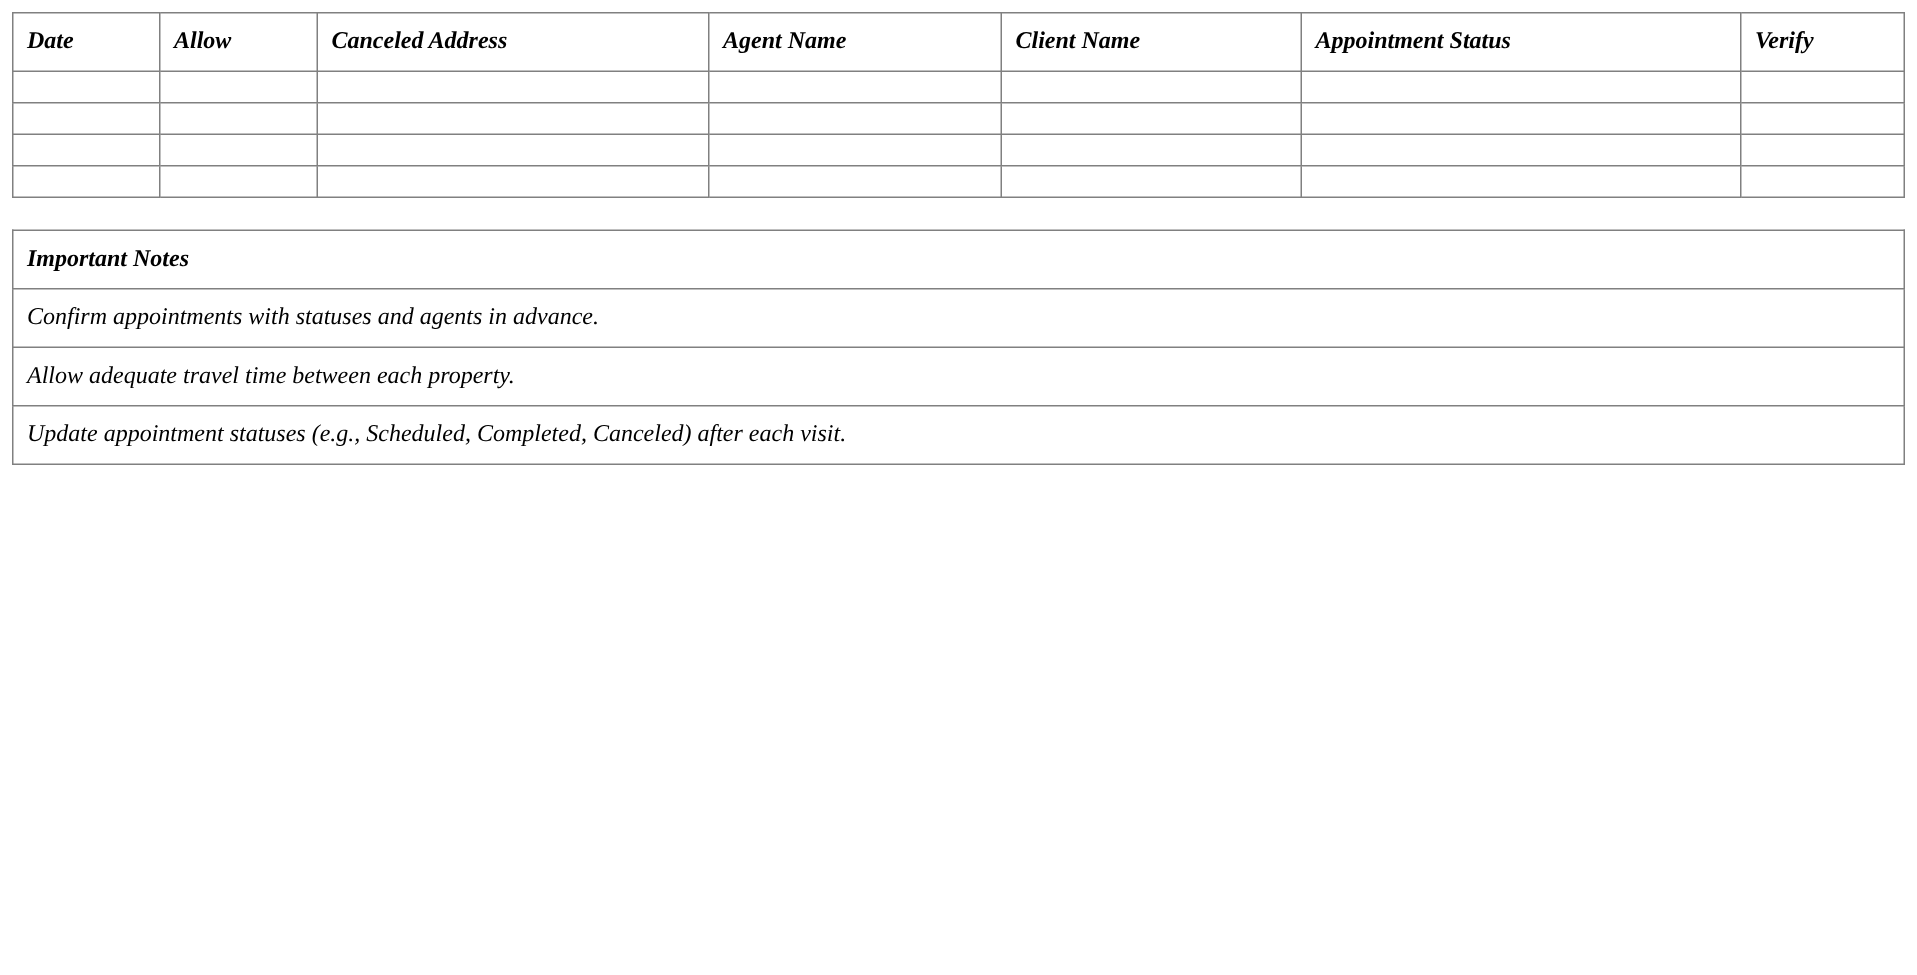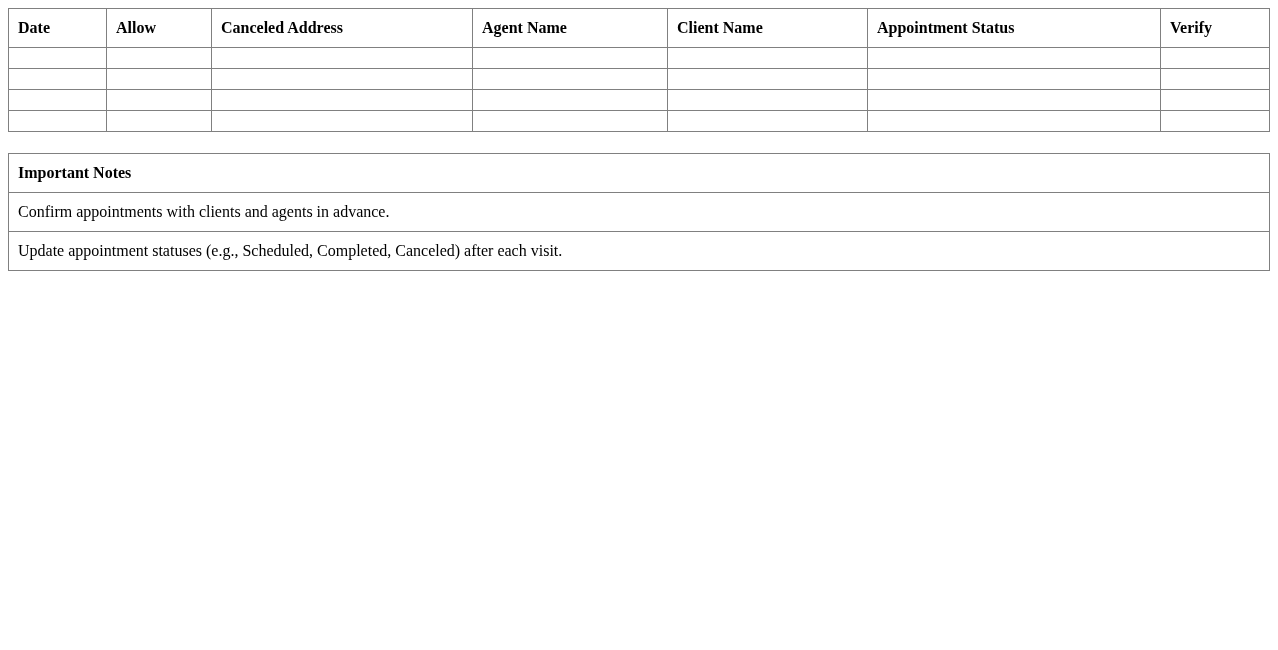--- a/index.html
+++ b/index.html
@@ -14,20 +14,21 @@
     font-size: 16px;
     color: #000000;
     box-sizing: border-box;
     padding: 8px;
     overflow: hidden;
   }
   table {
     border-collapse: collapse;
     table-layout: fixed;
     width: 1261px;
+    font-style: italic;
   }
   th, td {
     border: 1px solid #808080;
     text-align: left;
     vertical-align: middle;
     padding: 0 6px 0 9px;
     overflow: hidden;
     white-space: nowrap;
   }
   th {
@@ -120,19 +121,22 @@
   <colgroup>
     <col style="width:1261px">
   </colgroup>
   <thead>
     <tr>
       <th>Important Notes</th>
     </tr>
   </thead>
   <tbody>
     <tr>
-      <td>Confirm appointments with clients and agents in advance.</td>
+      <td>Confirm appointments with statuses and agents in advance.</td>
+    </tr>
+    <tr>
+      <td>Allow adequate travel time between each property.</td>
     </tr>
     <tr>
       <td>Update appointment statuses (e.g., Scheduled, Completed, Canceled) after each visit.</td>
     </tr>
   </tbody>
 </table>
 
 </body></html>

